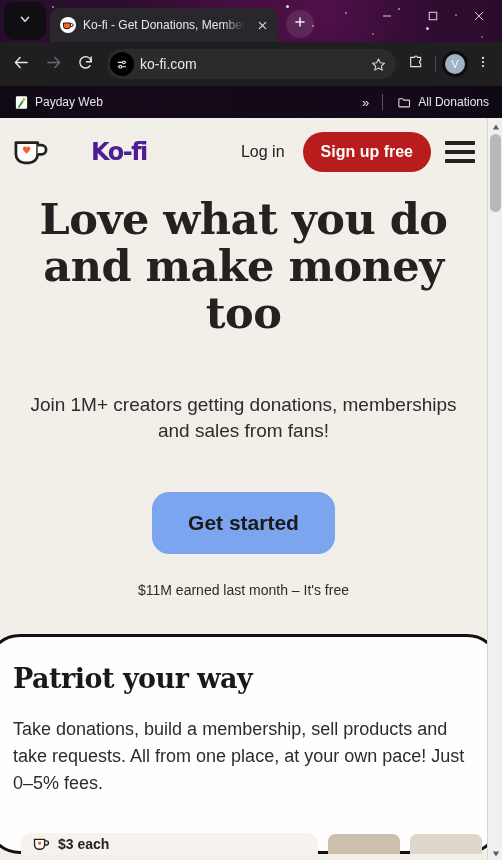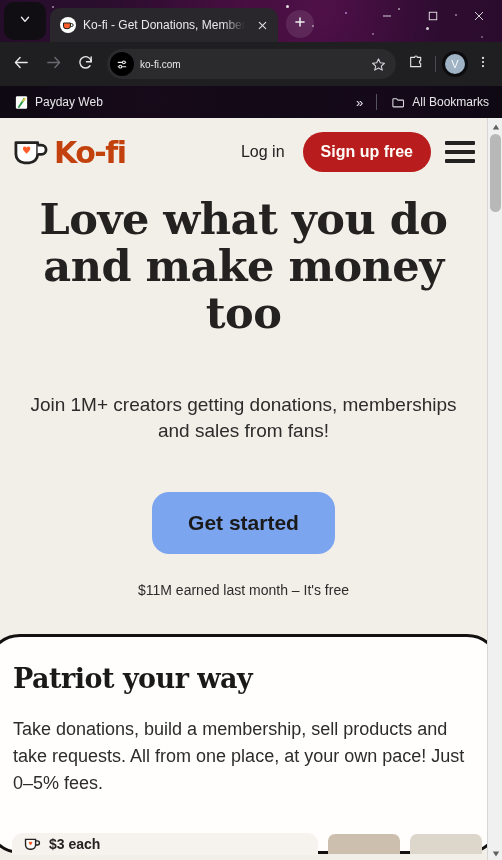--- a/index.html
+++ b/index.html
@@ -116,21 +116,21 @@
   .site-chip {
     width: 24px; height: 24px; flex: 0 0 24px;
     border-radius: 50%;
     background: #000;
     display: flex; align-items: center; justify-content: center;
   }
   .site-chip svg { width: 13px; height: 13px; }
   .url-text {
     flex: 1 1 auto;
     color: #e8e8ea;
-    font-size: 10px;
+    font-size: 14px;
     white-space: nowrap; overflow: hidden;
   }
   .omni-icon { width: 20px; height: 20px; flex: 0 0 20px; display:flex; align-items:center; justify-content:center; }
   .omni-icon svg { width: 15px; height: 15px; }
 
   .ext-icon { width: 26px; height: 26px; display:flex; align-items:center; justify-content:center; }
   .ext-icon svg { width: 16px; height: 16px; }
   .tb-sep { width: 1px; height: 16px; background: #4a4a4f; margin: 0 4px; }
   .avatar {
     width: 26px; height: 26px; border-radius: 50%;
@@ -189,23 +189,24 @@
   .site-header {
     display: flex; align-items: center;
     padding: 14px 12px 10px 12px;
     gap: 10px;
   }
   .kofi-logo { display: flex; align-items: center; gap: 2px; }
   .kofi-cup { width: 40px; height: 32px; flex: 0 0 40px; }
   .kofi-word {
     font-family: "DejaVu Sans", sans-serif;
     font-weight: 700;
-    font-size: 30px;
-    color: #c2410c;
+    font-size: 24px;
+    color: #4c1d95;
     letter-spacing: -1.5px;
+    margin-left: 37px;
   }
   .hdr-spacer { flex: 1 1 auto; }
   .login-link {
     color: #232221;
     font-size: 16px;
     padding: 4px 8px;
   }
   .signup-btn {
     background: #b91c1c;
     color: #fffdf9;
@@ -272,21 +273,21 @@
     letter-spacing: -0.5px;
   }
   .card-body {
     margin-top: 22px;
     font-size: 18px;
     line-height: 1.5;
     color: #2d2c2b;
   }
   .tier-peek {
     position: absolute;
-    left: 23px; right: 16px; bottom: -4px;
+    left: 32px; right: 16px; bottom: -4px;
     height: 22px;
     display: flex; align-items: center; gap: 10px;
     overflow: hidden;
   }
   .tier-chip {
     flex: 1 1 auto;
     height: 22px;
     background: #f6f3ee;
     border-radius: 11px 11px 0 0;
     display: flex; align-items: center; gap: 8px;
@@ -487,21 +488,21 @@
     <div class="bm-spacer"></div>
 
     <span class="chev2">»</span>
     <div class="bm-sep"></div>
     <div class="bm">
       <span class="bm-ico">
         <svg viewBox="0 0 24 24" fill="none" stroke="#dcdbdf" stroke-width="1.7" stroke-linejoin="round">
             <path d="M3 7a1 1 0 0 1 1-1h5l2 2.2h8a1 1 0 0 1 1 1V18a1 1 0 0 1-1 1H4a1 1 0 0 1-1-1V7z"></path>
           </svg>
       </span>
-      <span>All Bookmarks</span>
+      <span>All Donations</span>
     </div>
   </div>
 
   <div class="viewport">
 
     <div class="page">
 
       <div class="site-header">
         <div class="kofi-logo">
           <span class="kofi-cup">

